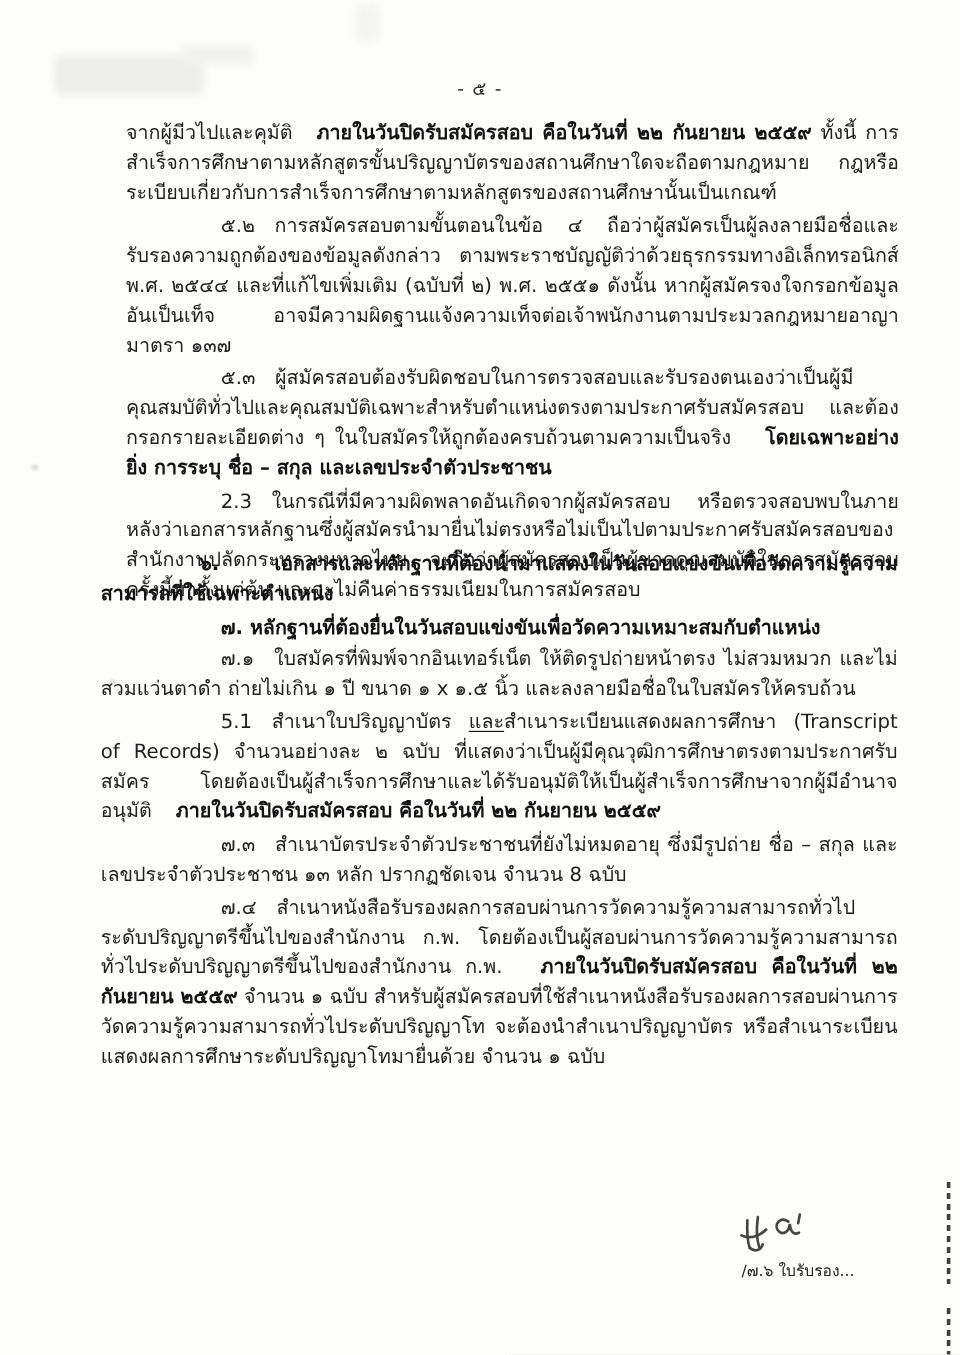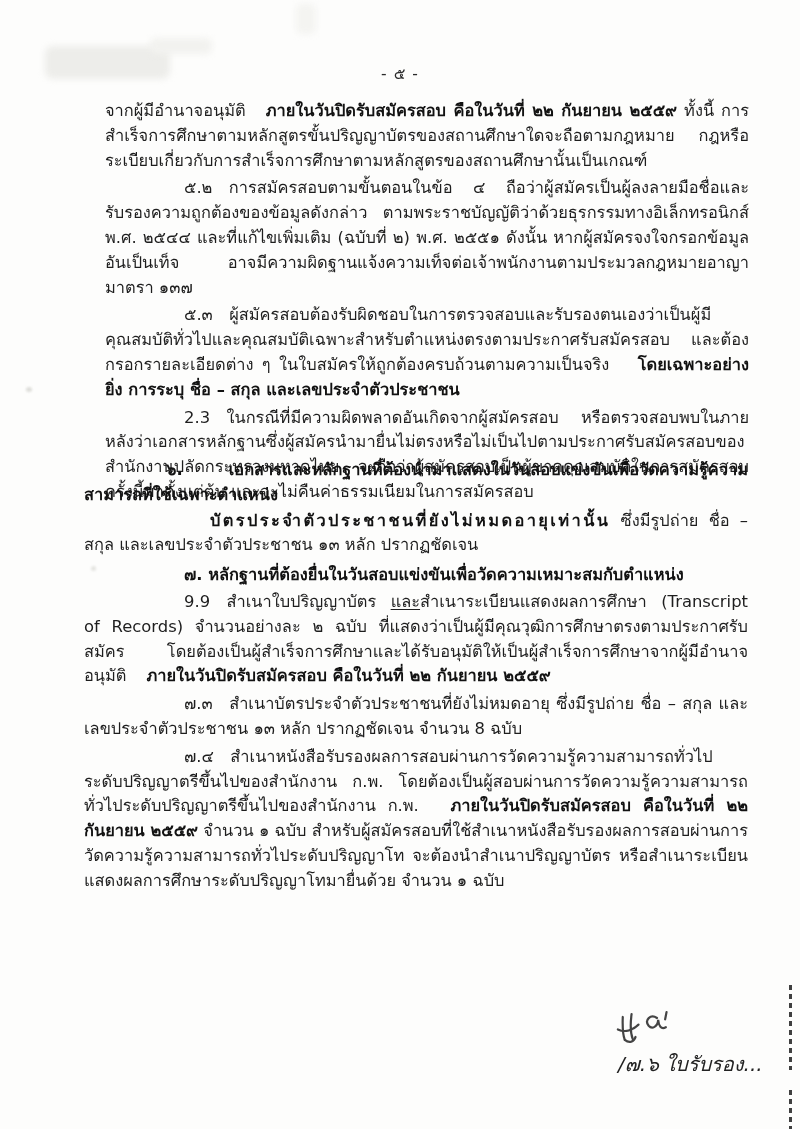--- a/index.html
+++ b/index.html
@@ -40,47 +40,47 @@
   .s1{left:45px;top:46px;width:125px;height:33px;background:#ededea;border-radius:8px;filter:blur(3px);}
   .s2{left:150px;top:38px;width:62px;height:16px;background:#f2f2ef;border-radius:6px;filter:blur(3px);}
   .s3{left:296px;top:4px;width:20px;height:30px;background:#f4f4f1;border-radius:6px;filter:blur(3px);}
   .s4{left:26px;top:387px;width:6px;height:5px;background:#dededa;border-radius:50%;filter:blur(1px);}
   .s5{left:91px;top:566px;width:5px;height:5px;background:#e5e5e1;border-radius:50%;filter:blur(1px);}
   .edge{position:absolute;left:789px;width:3px;
     background:repeating-linear-gradient(180deg,#3f3f3f 0 5px,rgba(0,0,0,0) 5px 9px);}
   .e1{top:985px;height:85px;}
   .e2{top:1090px;height:39px;}
   .hand{position:absolute;left:610px;top:1005px;transform:rotate(-5deg);}
-  .footnext{position:absolute;left:618px;top:1048px;font-size:20px;color:#222;font-style:italic;}
+  .footnext{position:absolute;left:618px;top:1048px;font-size:13px;color:#222;}
 </style>
 </head>
 <body>
 
 <div class="page">
 
   <div class="smudge s1"></div>
   <div class="smudge s2"></div>
   <div class="smudge s3"></div>
   <div class="smudge s4"></div>
   <div class="smudge s5"></div>
 
   <div class="pagenum">- ๕ -</div>
 
   <div class="content top">
-    <p class="para"><span>จากผู้มีอำนาจอนุมัติ</span><span class="b">ภายในวันปิดรับสมัครสอบ คือในวันที่ ๒๒ กันยายน ๒๕๕๙</span><span> ทั้งนี้ การสำเร็จการศึกษาตามหลักสูตรขั้นปริญญาบัตรของสถานศึกษาใดจะถือตามกฎหมาย กฎหรือระเบียบเกี่ยวกับการสำเร็จการศึกษาตามหลักสูตรของสถานศึกษานั้นเป็นเกณฑ์</span></p>
+    <p class="para"><span>จากผู้มีวไปและคุมัติ</span><span class="b">ภายในวันปิดรับสมัครสอบ คือในวันที่ ๒๒ กันยายน ๒๕๕๙</span><span> ทั้งนี้ การสำเร็จการศึกษาตามหลักสูตรขั้นปริญญาบัตรของสถานศึกษาใดจะถือตามกฎหมาย กฎหรือระเบียบเกี่ยวกับการสำเร็จการศึกษาตามหลักสูตรของสถานศึกษานั้นเป็นเกณฑ์</span></p>
     <p class="para ind"><span>๕.๒ การสมัครสอบตามขั้นตอนในข้อ ๔ ถือว่าผู้สมัครเป็นผู้ลงลายมือชื่อและรับรองความถูกต้องของข้อมูลดังกล่าว ตามพระราชบัญญัติว่าด้วยธุรกรรมทางอิเล็กทรอนิกส์ พ.ศ. ๒๕๔๔ และที่แก้ไขเพิ่มเติม (ฉบับที่ ๒) พ.ศ. ๒๕๕๑ ดังนั้น หากผู้สมัครจงใจกรอกข้อมูลอันเป็นเท็จ อาจมีความผิดฐานแจ้งความเท็จต่อเจ้าพนักงานตามประมวลกฎหมายอาญา มาตรา ๑๓๗</span></p>
     <p class="para ind"><span>๕.๓ ผู้สมัครสอบต้องรับผิดชอบในการตรวจสอบและรับรองตนเองว่าเป็นผู้มีคุณสมบัติทั่วไปและคุณสมบัติเฉพาะสำหรับตำแหน่งตรงตามประกาศรับสมัครสอบ และต้องกรอกรายละเอียดต่าง ๆ ในใบสมัครให้ถูกต้องครบถ้วนตามความเป็นจริง </span><span class="b">โดยเฉพาะอย่างยิ่ง การระบุ ชื่อ – สกุล และเลขประจำตัวประชาชน</span></p>
     <p class="para ind"><span>2.3 ในกรณีที่มีความผิดพลาดอันเกิดจากผู้สมัครสอบ หรือตรวจสอบพบในภายหลังว่าเอกสารหลักฐานซึ่งผู้สมัครนำมายื่นไม่ตรงหรือไม่เป็นไปตามประกาศรับสมัครสอบของสำนักงานปลัดกระทรวงมหาดไทย จะถือว่าผู้สมัครสอบเป็นผู้ขาดคุณสมบัติในการสมัครสอบครั้งนี้มาตั้งแต่ต้น และจะไม่คืนค่าธรรมเนียมในการสมัครสอบ</span></p>
   </div>
 
   <div class="content bottom">
     <p class="para head6"><span class="b">๖. เอกสารและหลักฐานที่ต้องนำมาแสดงในวันสอบแข่งขันเพื่อวัดความรู้ความสามารถที่ใช้เฉพาะตำแหน่ง</span></p>
-    <p class="para p6body"><span class="b sp">บัตรประจำตัวประชาชนที่ยังไม่หมดอายุเท่านั้น</span><span> ซึ่งมีรูปถ่าย ชื่อ – สกุล และเลขประจำตัวประชาชน ๑๓ หลัก ปรากฏชัดเจน</span></p>
     <p class="para head7"><span class="b">๗. หลักฐานที่ต้องยื่นในวันสอบแข่งขันเพื่อวัดความเหมาะสมกับตำแหน่ง</span></p>
-    <p class="para ind2"><span>9.9 สำเนาใบปริญญาบัตร </span><span class="u">และ</span><span>สำเนาระเบียนแสดงผลการศึกษา (Transcript of Records) จำนวนอย่างละ ๒ ฉบับ ที่แสดงว่าเป็นผู้มีคุณวุฒิการศึกษาตรงตามประกาศรับสมัคร โดยต้องเป็นผู้สำเร็จการศึกษาและได้รับอนุมัติให้เป็นผู้สำเร็จการศึกษาจากผู้มีอำนาจอนุมัติ</span><span class="b">ภายในวันปิดรับสมัครสอบ คือในวันที่ ๒๒ กันยายน ๒๕๕๙</span></p>
+    <p class="para ind2"><span>๗.๑ ใบสมัครที่พิมพ์จากอินเทอร์เน็ต ให้ติดรูปถ่ายหน้าตรง ไม่สวมหมวก และไม่สวมแว่นตาดำ ถ่ายไม่เกิน ๑ ปี ขนาด ๑ x ๑.๕ นิ้ว และลงลายมือชื่อในใบสมัครให้ครบถ้วน</span></p>
+    <p class="para ind2"><span>5.1 สำเนาใบปริญญาบัตร </span><span class="u">และ</span><span>สำเนาระเบียนแสดงผลการศึกษา (Transcript of Records) จำนวนอย่างละ ๒ ฉบับ ที่แสดงว่าเป็นผู้มีคุณวุฒิการศึกษาตรงตามประกาศรับสมัคร โดยต้องเป็นผู้สำเร็จการศึกษาและได้รับอนุมัติให้เป็นผู้สำเร็จการศึกษาจากผู้มีอำนาจอนุมัติ</span><span class="b">ภายในวันปิดรับสมัครสอบ คือในวันที่ ๒๒ กันยายน ๒๕๕๙</span></p>
     <p class="para ind2"><span>๗.๓ สำเนาบัตรประจำตัวประชาชนที่ยังไม่หมดอายุ ซึ่งมีรูปถ่าย ชื่อ – สกุล และเลขประจำตัวประชาชน ๑๓ หลัก ปรากฏชัดเจน จำนวน 8 ฉบับ</span></p>
     <p class="para ind2"><span>๗.๔ สำเนาหนังสือรับรองผลการสอบผ่านการวัดความรู้ความสามารถทั่วไป ระดับปริญญาตรีขึ้นไปของสำนักงาน ก.พ. โดยต้องเป็นผู้สอบผ่านการวัดความรู้ความสามารถทั่วไประดับปริญญาตรีขึ้นไปของสำนักงาน ก.พ. </span><span class="b">ภายในวันปิดรับสมัครสอบ คือในวันที่ ๒๒ กันยายน ๒๕๕๙</span><span> จำนวน ๑ ฉบับ สำหรับผู้สมัครสอบที่ใช้สำเนาหนังสือรับรองผลการสอบผ่านการวัดความรู้ความสามารถทั่วไประดับปริญญาโท จะต้องนำสำเนาปริญญาบัตร หรือสำเนาระเบียนแสดงผลการศึกษาระดับปริญญาโทมายื่นด้วย จำนวน ๑ ฉบับ</span></p>
   </div>
 
   <svg class="hand" width="72" height="50" viewBox="0 0 72 50">
     <g fill="none" stroke="#2b2b2b" stroke-width="2.2" stroke-linecap="round" opacity="0.88">
       <path d="M14 10 C13 18 12 26 14 33"></path>
       <path d="M23 8 C21 17 20 26 22 33"></path>
       <path d="M8 22 C15 26 23 24 29 19"></path>
       <path d="M14 33 C18 37 23 36 25 31"></path>

